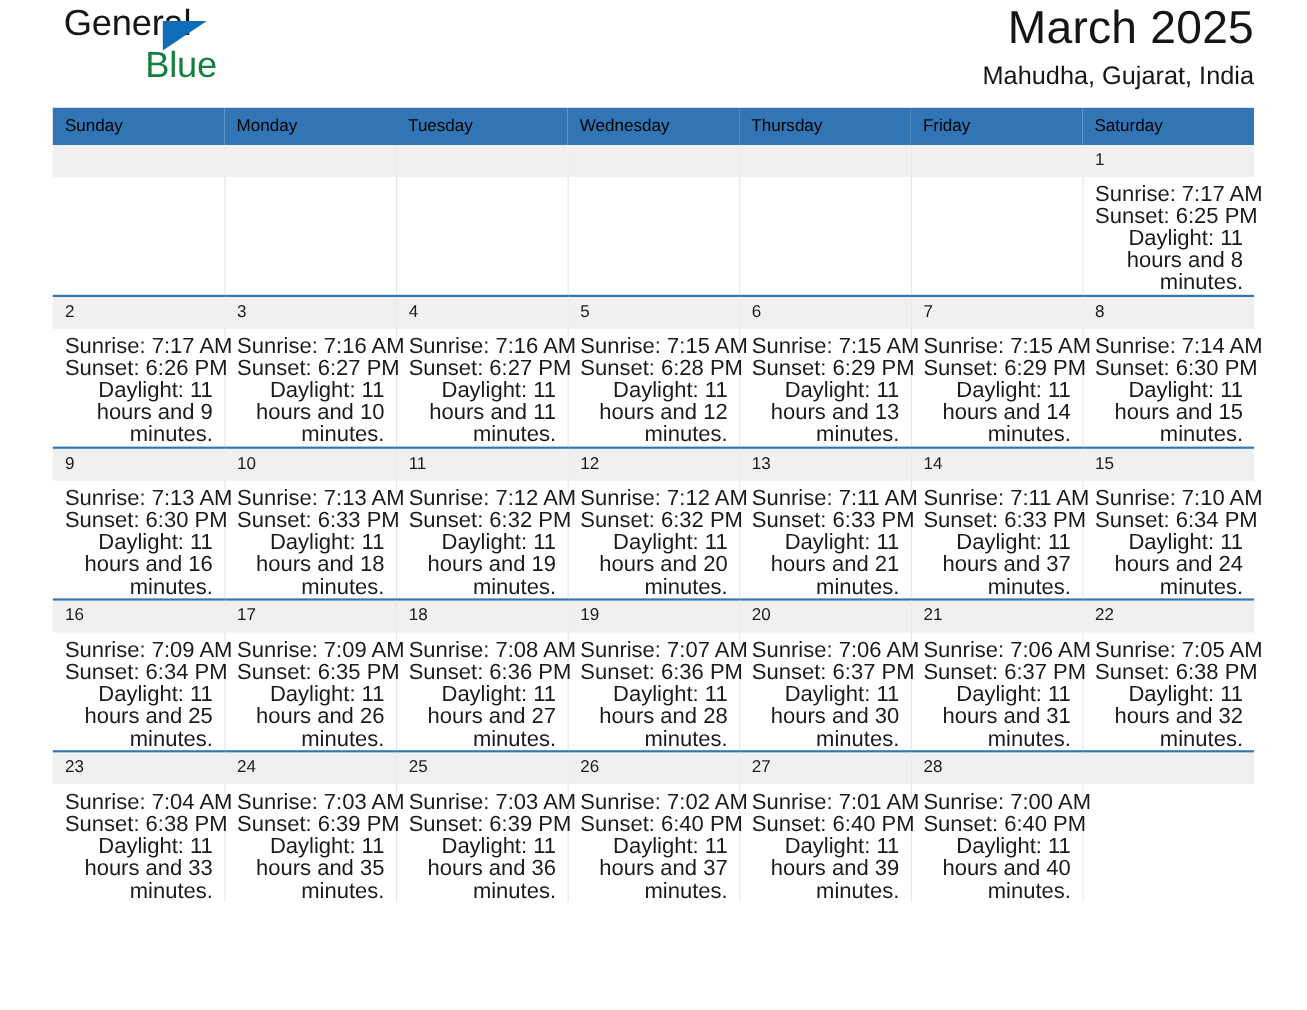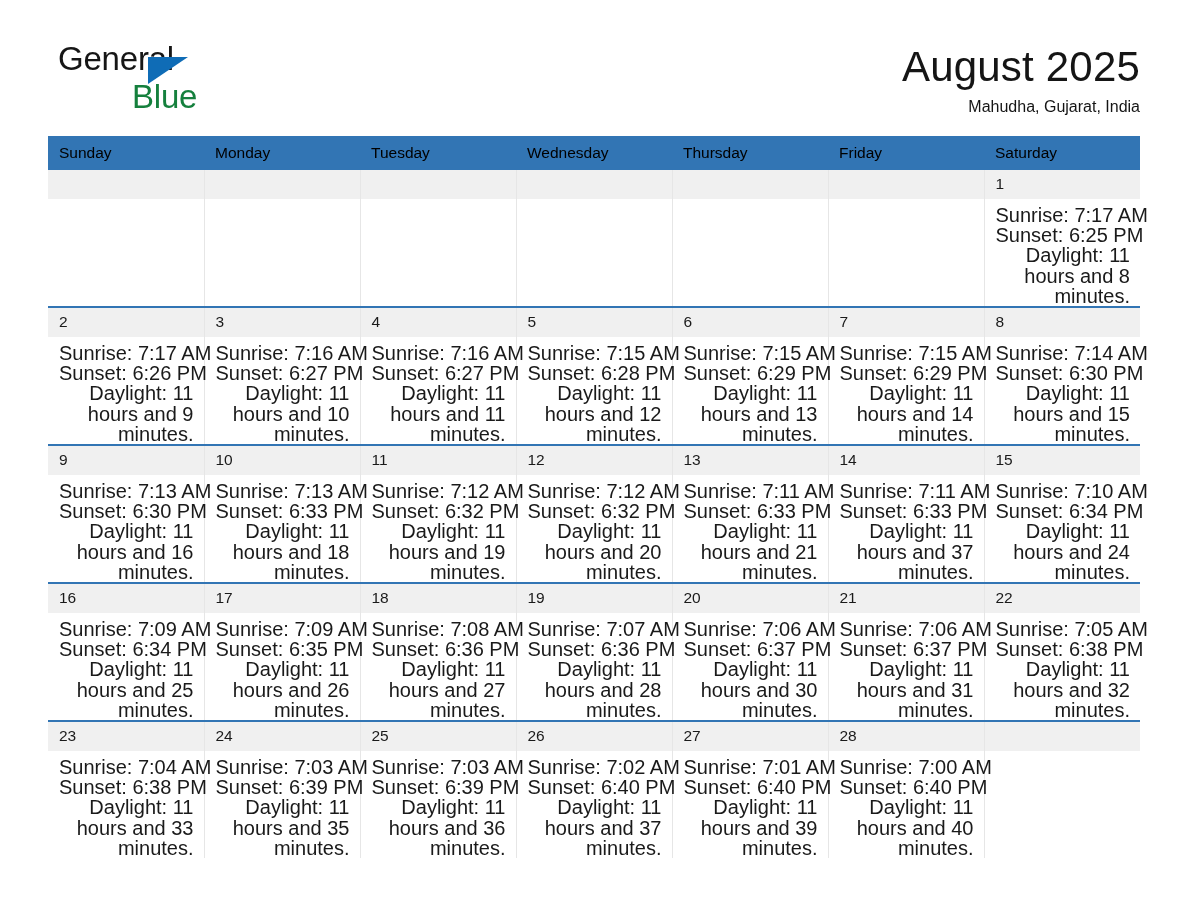--- a/index.html
+++ b/index.html
@@ -18,23 +18,22 @@
     position: relative;
     width: 1188px;
     height: 918px;
     box-sizing: border-box;
     padding: 0 48px;
   }
 
   
   .topbar {
     display: flex;
-    align-items: flex-start;
+    align-items: flex-end;
     justify-content: space-between;
-    padding-top: 42px;
   }
   .brand {
     position: relative;
     width: 220px;
     height: 78px;
     padding-left: 10px;
     box-sizing: border-box;
   }
   .brand-general {
     font-size: 33px;
@@ -67,21 +66,21 @@
   }
   .cal-title {
     font-size: 42px;
     font-weight: normal;
     color: #151515;
     line-height: 1.08;
     margin: 0;
     letter-spacing: 0.2px;
   }
   .cal-subtitle {
-    font-size: 16px;
+    font-size: 23px;
     font-weight: normal;
     color: #151515;
     margin: 9px 0 0 0;
     line-height: 1.1;
   }
 
   
   .calendar {
     margin-top: 16px;
     width: 1092px;
@@ -143,21 +142,21 @@
 
   <div class="topbar">
 
     <div class="brand">
       <span class="brand-general">General</span>
       <span class="brand-tri"></span>
       <span class="brand-blue">Blue</span>
     </div>
 
     <div class="titleblock">
-      <h1 class="cal-title">August 2025</h1>
+      <h1 class="cal-title">March 2025</h1>
       <h2 class="cal-subtitle">Mahudha, Gujarat, India</h2>
     </div>
 
   </div>
 
   <table class="calendar">
     <thead>
       <tr>
         <th>Sunday</th>
         <th>Monday</th>

